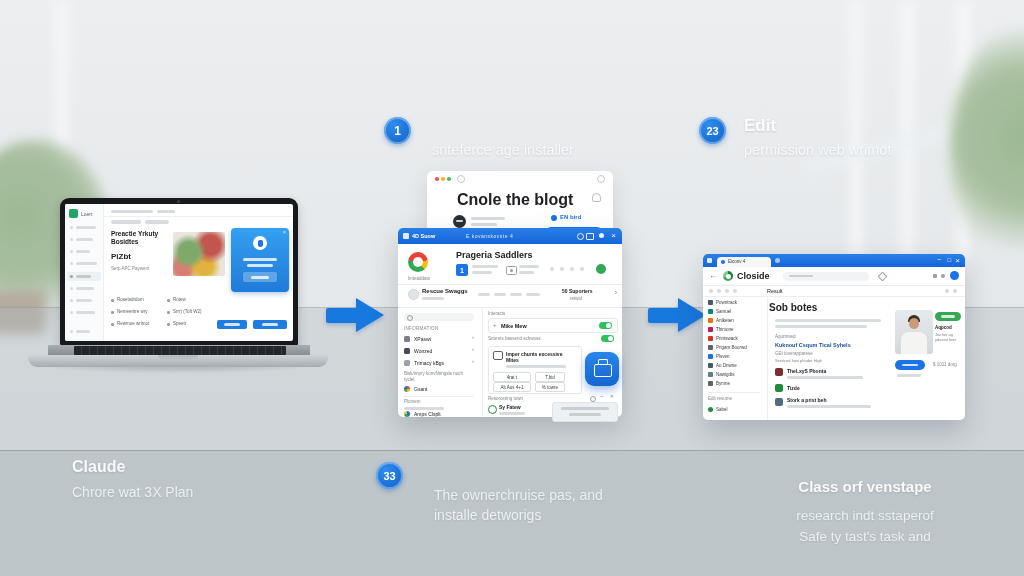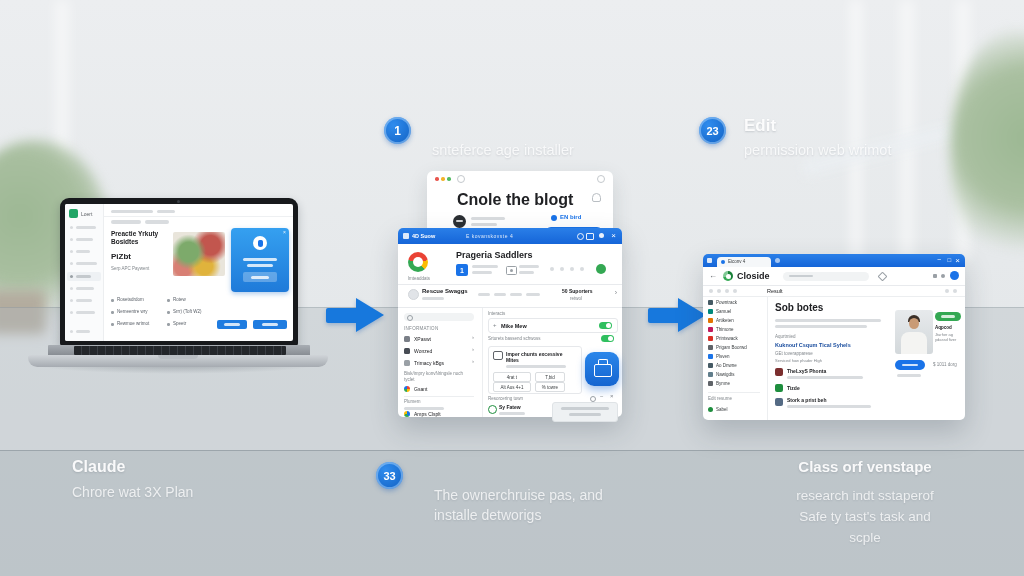--- a/index.html
+++ b/index.html
@@ -346,21 +346,21 @@
         <div class="abs" style="left:5px;top:76px;width:5px;height:5px;border-radius:1px;background:#607d8b;"></div>
           <div class="abs" style="left:13px;top:76px;font-size:4.5px;color:#3c4043;">Nawigdts</div>
         <div class="abs" style="left:5px;top:85px;width:5px;height:5px;border-radius:1px;background:#5f6368;"></div>
           <div class="abs" style="left:13px;top:85px;font-size:4.5px;color:#3c4043;">Bymne</div>
         <div class="abs" style="left:5px;top:96px;width:52px;height:1px;background:#eceef0;"></div>
         <div class="abs gray" style="left:5px;top:100px;font-size:4.5px;">Edit resume</div>
         <div class="abs" style="left:5px;top:111px;width:5px;height:5px;border-radius:50%;background:#1e8e3e;"></div>
           <div class="abs" style="left:13px;top:111px;font-size:4.5px;color:#3c4043;">Sabel</div>
       </div>
       <div class="abs" style="left:64px;top:0;width:122px;height:124px;">
-        <div class="abs dark" style="left:8px;top:6px;font-size:10px;font-weight:700;">Sob botes</div>
+        <div class="abs dark" style="left:2px;top:6px;font-size:10px;font-weight:700;">Sob botes</div>
         <div class="sk" style="left:8px;top:23px;width:106px;height:3px;"></div>
         <div class="sk" style="left:8px;top:29px;width:92px;height:3px;"></div>
         <div class="abs gray" style="left:8px;top:38px;font-size:4.5px;">Aqurtmied</div>
         <div class="abs" style="left:8px;top:46px;font-size:5.5px;font-weight:700;color:#1a4d9e;">Kuknouf Csqum Tical Syhels</div>
         <div class="abs gray" style="left:8px;top:55px;font-size:4.5px;">GEt toverapparese</div>
         <div class="abs gray" style="left:8px;top:62px;font-size:4px;">Serviced how phader High</div>
         <div class="abs" style="left:8px;top:72px;width:8px;height:8px;border-radius:2px;background:#7b2e2e;"></div>
         <div class="abs dark" style="left:20px;top:72px;font-size:5px;font-weight:700;">TheLxyS Phonta</div>
         <div class="sk" style="left:20px;top:80px;width:76px;height:2.5px;"></div>
         <div class="abs" style="left:8px;top:88px;width:8px;height:8px;border-radius:2px;background:#1e8e3e;"></div>
@@ -392,19 +392,18 @@
   <div class="abs whitetext" style="left:72px;top:458px;font-size:16px;font-weight:600;">Claude</div>
   <div class="abs whitetext" style="left:72px;top:484px;font-size:14px;opacity:0.8;">Chrore wat 3X Plan</div>
 
   <div class="stepcircle" style="left:376px;top:462px;font-size:11px;">
       <span>33</span>
     </div>
   <div class="abs whitetext" style="left:434px;top:487px;font-size:14px;opacity:0.8;">The ownerchruise pas, and</div>
   <div class="abs whitetext" style="left:434px;top:507px;font-size:14px;opacity:0.8;">installe detworigs</div>
 
   <div class="abs" style="left:758px;top:458px;width:214px;text-align:center;">
-    <div class="whitetext" style="font-size:15px;font-weight:600;margin-bottom:10px;">Class orf venstape</div>
+    <div class="whitetext" style="font-size:15px;font-weight:600;margin-bottom:10px;margin-top:20px;">Class orf venstape</div>
     <div class="whitetext" style="font-size:13.5px;opacity:0.8;line-height:21px;">research indt sstaperof</div>
     <div class="whitetext" style="font-size:13.5px;opacity:0.8;line-height:21px;">Safe ty tast's task and</div>
-    <div class="whitetext" style="font-size:13.5px;opacity:0.8;line-height:21px;">scple</div>
   </div>
 
 </div>
 
 </body></html>

